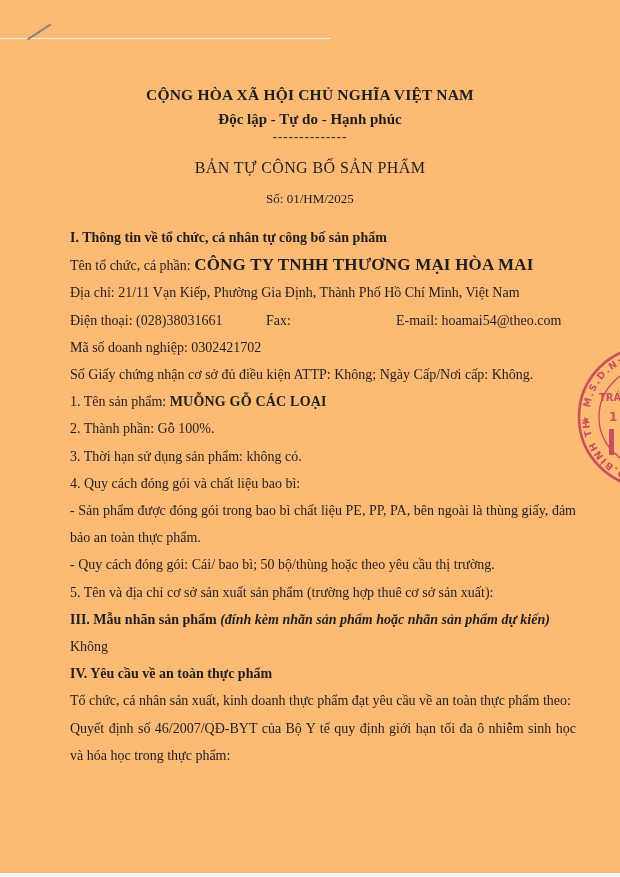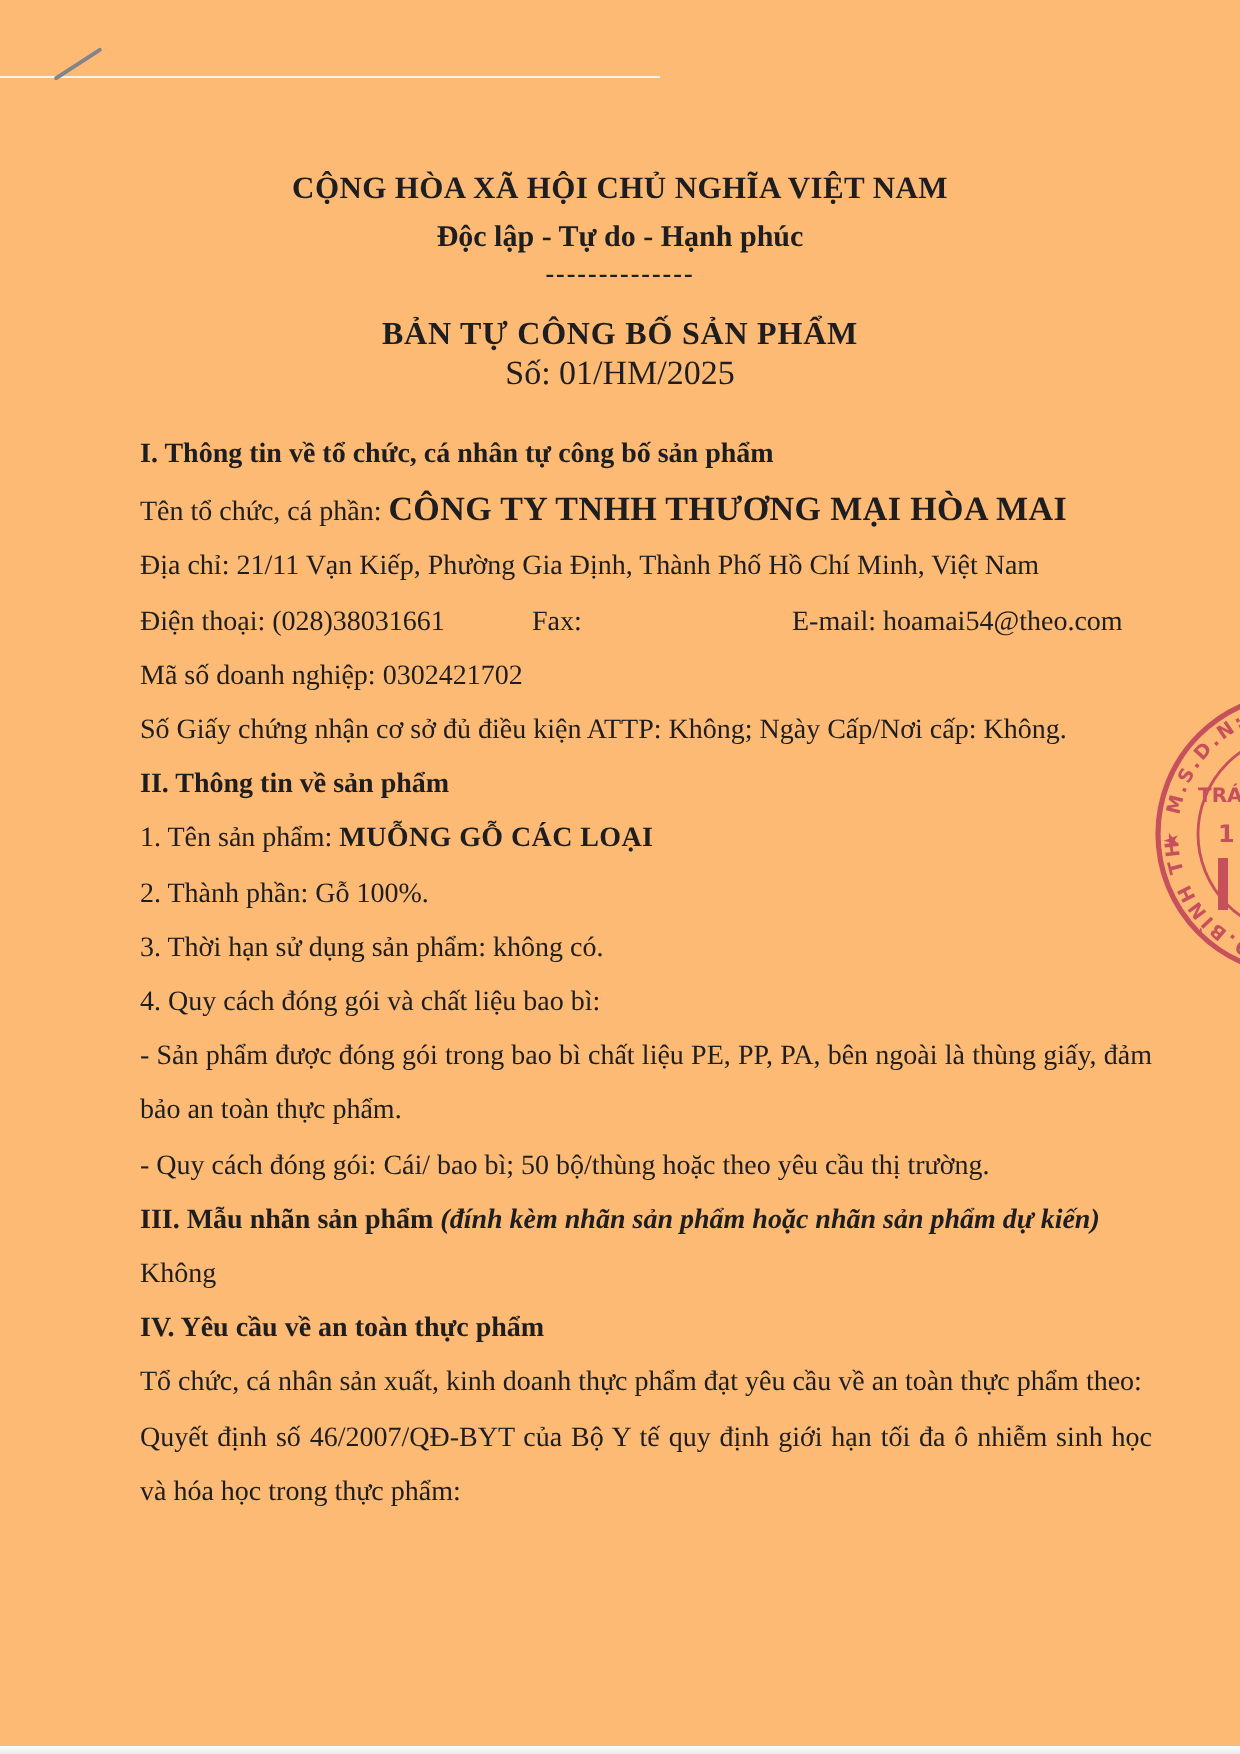--- a/index.html
+++ b/index.html
@@ -30,22 +30,22 @@
   .page-bottom-edge {
     position:absolute; left:0; bottom:0; width:620px; height:4px;
     background:linear-gradient(#fdfdfc, #ebebea);
   }
 
   
   .header { text-align:center; padding-top:86px; }
   .h-national { font-size:15.5px; font-weight:bold; letter-spacing:0.2px; }
   .h-motto    { font-size:15px;   font-weight:bold; margin-top:7px; }
   .h-divider  { font-size:13px;   font-weight:bold; letter-spacing:1px; line-height:10px; margin-top:4px; }
-  .h-title    { font-size:16px;   font-weight:bold; letter-spacing:0.4px; margin-top:17px; }
-  .h-number   { font-size:17px; }
+  .h-title    { font-size:16px;   font-weight:normal; letter-spacing:0.4px; margin-top:17px; }
+  .h-number   { font-size:13px; margin-top:14px; }
 
   
   .doc-body {
     margin:17px 44px 0 70px;
     font-size:14px;
     line-height:27.2px;
   }
   .doc-body p { margin:0; }
   .bold { font-weight:bold; }
   .just { text-align:justify; }
@@ -91,34 +91,34 @@
     <p class="contact-line">
       <span class="c-phone">Điện thoại: (028)38031661</span>
       <span class="c-fax">Fax:</span>
       <span class="c-email">E-mail: hoamai54@theo.com</span>
     </p>
 
     <p>Mã số doanh nghiệp: 0302421702</p>
 
     <p>Số Giấy chứng nhận cơ sở đủ điều kiện ATTP: Không; Ngày Cấp/Nơi cấp: Không.</p>
 
-    <p class="bold">II. Thông tin về sản phẩm</p>
 
     <p><span>1. Tên sản phẩm: </span><span class="product-name">MUỖNG GỖ CÁC LOẠI</span></p>
 
     <p>2. Thành phần: Gỗ 100%.</p>
 
     <p>3. Thời hạn sử dụng sản phẩm: không có.</p>
 
     <p>4. Quy cách đóng gói và chất liệu bao bì:</p>
 
     <p class="just"> - Sản phẩm được đóng gói trong bao bì chất liệu PE, PP, PA, bên ngoài là thùng giấy, đảm bảo an toàn thực phẩm.</p>
 
     <p> - Quy cách đóng gói: Cái/ bao bì; 50 bộ/thùng hoặc theo yêu cầu thị trường.</p>
 
+    <p>5. Tên và địa chỉ cơ sở sản xuất sản phẩm (trường hợp thuê cơ sở sản xuất):</p>
 
     <p><span class="bold">III. Mẫu nhãn sản phẩm</span> <span class="note-italic">(đính kèm nhãn sản phẩm hoặc nhãn sản phẩm dự kiến)</span></p>
 
     <p>Không</p>
 
     <p class="bold">IV. Yêu cầu về an toàn thực phẩm</p>
 
     <p class="just">Tổ chức, cá nhân sản xuất, kinh doanh thực phẩm đạt yêu cầu về an toàn thực phẩm theo:</p>
 
     <p class="just">Quyết định số 46/2007/QĐ-BYT của Bộ Y tế quy định giới hạn tối đa ô nhiễm sinh học và hóa học trong thực phẩm:</p>

